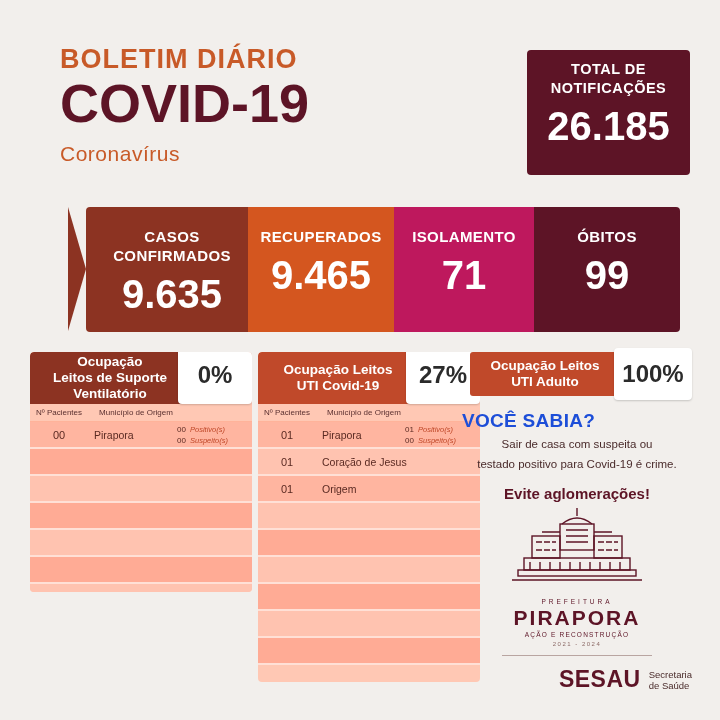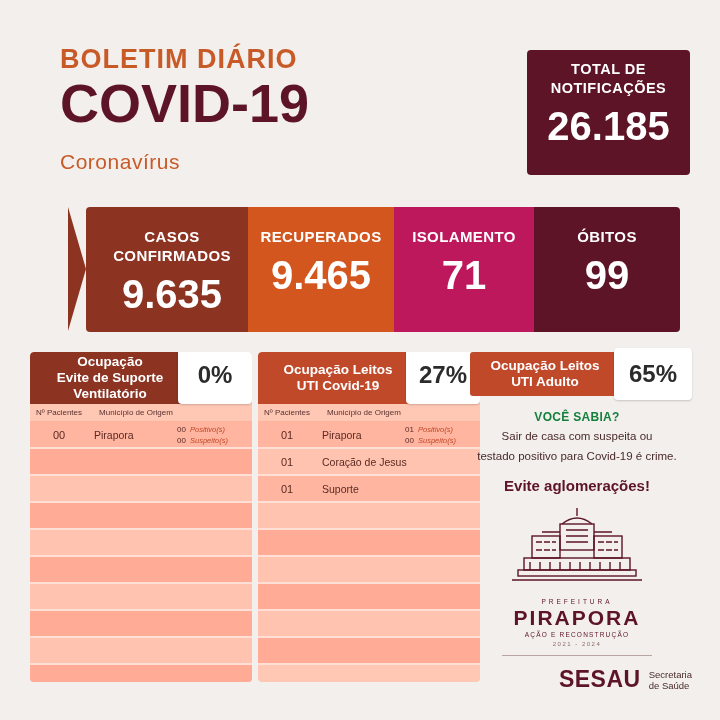--- a/index.html
+++ b/index.html
@@ -18,21 +18,21 @@
   .title-block{position:absolute;left:60px;top:44px;width:300px;}
   .t-boletim{
     font-size:27px;font-weight:bold;color:#c85a28;letter-spacing:1px;
     line-height:30px;
   }
   .t-covid{
     font-size:54px;font-weight:bold;color:#5d1426;letter-spacing:0px;
     line-height:54px;margin-top:2px;
   }
   .t-corona{
-    font-size:21px;color:#c85a28;line-height:24px;margin-top:20px;letter-spacing:0.5px;
+    font-size:21px;color:#c85a28;line-height:24px;margin-top:12px;letter-spacing:0.5px;
   }
 
   .update-block{position:absolute;left:360px;top:56px;width:170px;text-align:center;}
   .u-line1{font-size:20px;font-weight:bold;color:#4a2b2b;line-height:26px;}
   .u-line2{font-size:20px;font-weight:bold;color:#4a2b2b;line-height:26px;}
   .u-line3{font-size:16px;color:#4a2b2b;line-height:24px;margin-top:2px;}
   .u-fonte-label{font-size:9px;font-weight:bold;color:#4a2b2b;margin-top:14px;line-height:12px;text-align:left;padding-left:6px;}
   .u-fonte-val{font-size:9.5px;font-style:italic;color:#4a2b2b;line-height:12px;text-align:left;padding-left:6px;}
 
   .total-box{
@@ -64,21 +64,21 @@
   .notch-b{left:364px;border-left:18px solid #d4561f;}
   .notch-c{left:504px;border-left:18px solid #ef9372;}
   .tail-left{
     position:absolute;left:38px;top:0;width:0;height:0;
     border-top:62.5px solid transparent;border-bottom:62.5px solid transparent;
     border-left:18px solid #8c3322;
   }
 
   
   .panel{position:absolute;top:352px;background:#ffc8b4;border-radius:4px;overflow:hidden;}
-  .panel-a{left:30px;width:222px;height:330px;}
+  .panel-a{left:30px;width:222px;height:240px;}
   .panel-b{left:258px;width:222px;height:330px;}
 
   .panel-head{position:relative;height:52px;}
   .panel-head .ph-text{
     position:absolute;left:0;top:0;width:160px;height:52px;background:#8c3322;
     color:#fff;font-size:13.5px;font-weight:bold;text-align:center;
     display:flex;align-items:center;justify-content:center;line-height:16px;
     border-radius:4px 0 0 0;box-sizing:border-box;padding:0 6px;
   }
   .panel-b .panel-head .ph-text{background:#c0492a;}
@@ -119,21 +119,21 @@
   .rhead .rh-text{
     position:absolute;left:8px;top:0;width:150px;height:44px;background:#c0492a;
     color:#fff;font-size:13.5px;font-weight:bold;display:flex;align-items:center;
     justify-content:center;text-align:center;line-height:16px;border-radius:3px 0 0 3px;
   }
   .rhead .rh-pct{
     position:absolute;left:152px;top:-4px;width:78px;height:52px;background:#fff;
     border-radius:4px;display:flex;align-items:center;justify-content:center;
     font-size:24px;font-weight:bold;color:#2b2b2b;box-shadow:0 1px 2px rgba(0,0,0,.18);
   }
-  .vc-title{margin-top:14px;text-align:center;font-size:12px;font-weight:bold;color:#15803d;letter-spacing:0.3px;}
+  .vc-title{margin-top:14px;font-size:19px;font-weight:bold;color:#1d4ed8;letter-spacing:0.3px;}
   .vc-text{margin-top:4px;text-align:center;font-size:11.5px;color:#4a2b2b;line-height:16px;}
   .vc-evite{margin-top:13px;text-align:center;font-size:15px;font-weight:bold;color:#5d1426;}
 
   .logos{position:absolute;left:0;top:150px;width:230px;text-align:center;}
   .pref-logo{margin:0 auto;width:150px;}
   .pref-name{font-size:21px;font-weight:bold;color:#5d1426;letter-spacing:2px;line-height:22px;margin-top:2px;}
   .pref-sub{font-size:6.5px;color:#5d1426;letter-spacing:1.2px;margin-top:2px;}
   .pref-top{font-size:6.5px;color:#5d1426;letter-spacing:3px;}
   .pref-years{font-size:6px;color:#8c6a66;letter-spacing:1.5px;margin-top:3px;}
   .divider{width:150px;height:1px;background:#b9a5a1;margin:8px auto 0;}
@@ -183,21 +183,21 @@
       <div class="lab">ÓBITOS</div>
       <div class="num">99</div>
     </div>
   </div>
 
   <div class="panel panel-a">
     <div class="panel-head">
       <div class="ph-text">
         <span>
           <span>Ocupação</span><br>
-          <span>Evite de Suporte</span><br>
+          <span>Leitos de Suporte</span><br>
           <span>Ventilatório</span>
         </span>
       </div>
       <div class="ph-pct">0%</div>
     </div>
     <div class="table-wrap">
       <div class="tbl-head">
         <div class="c1">Nº Pacientes</div>
         <div class="c2">Município de Origem</div>
         <div class="c3"></div>
@@ -257,40 +257,40 @@
       <div class="row">
         <div class="c1">01</div>
         <div class="c2">Pirapora</div>
       </div>
       <div class="row alt">
         <div class="c1">01</div>
         <div class="c2">Coração de Jesus</div>
       </div>
       <div class="row">
         <div class="c1">01</div>
-        <div class="c2">Suporte</div>
+        <div class="c2">Origem</div>
       </div>
       <div class="row alt"></div>
       <div class="row blank"></div>
       <div class="row alt"></div>
       <div class="row blank"></div>
       <div class="row alt"></div>
       <div class="row blank"></div>
     </div>
   </div>
 
   <div class="right">
     <div class="rhead">
       <div class="rh-text">
         <span>
           <span>Ocupação Leitos</span><br>
           <span>UTI Adulto</span>
         </span>
       </div>
-      <div class="rh-pct">65%</div>
+      <div class="rh-pct">100%</div>
     </div>
 
     <div class="vc-title">VOCÊ SABIA?</div>
     <div class="vc-text">Sair de casa com suspeita ou</div>
     <div class="vc-text">testado positivo para Covid-19 é crime.</div>
     <div class="vc-evite">Evite aglomerações!</div>
 
     <div class="logos">
       <div class="pref-logo">
         <svg width="150" height="92" viewBox="0 0 150 92" xmlns="http://www.w3.org/2000/svg">

